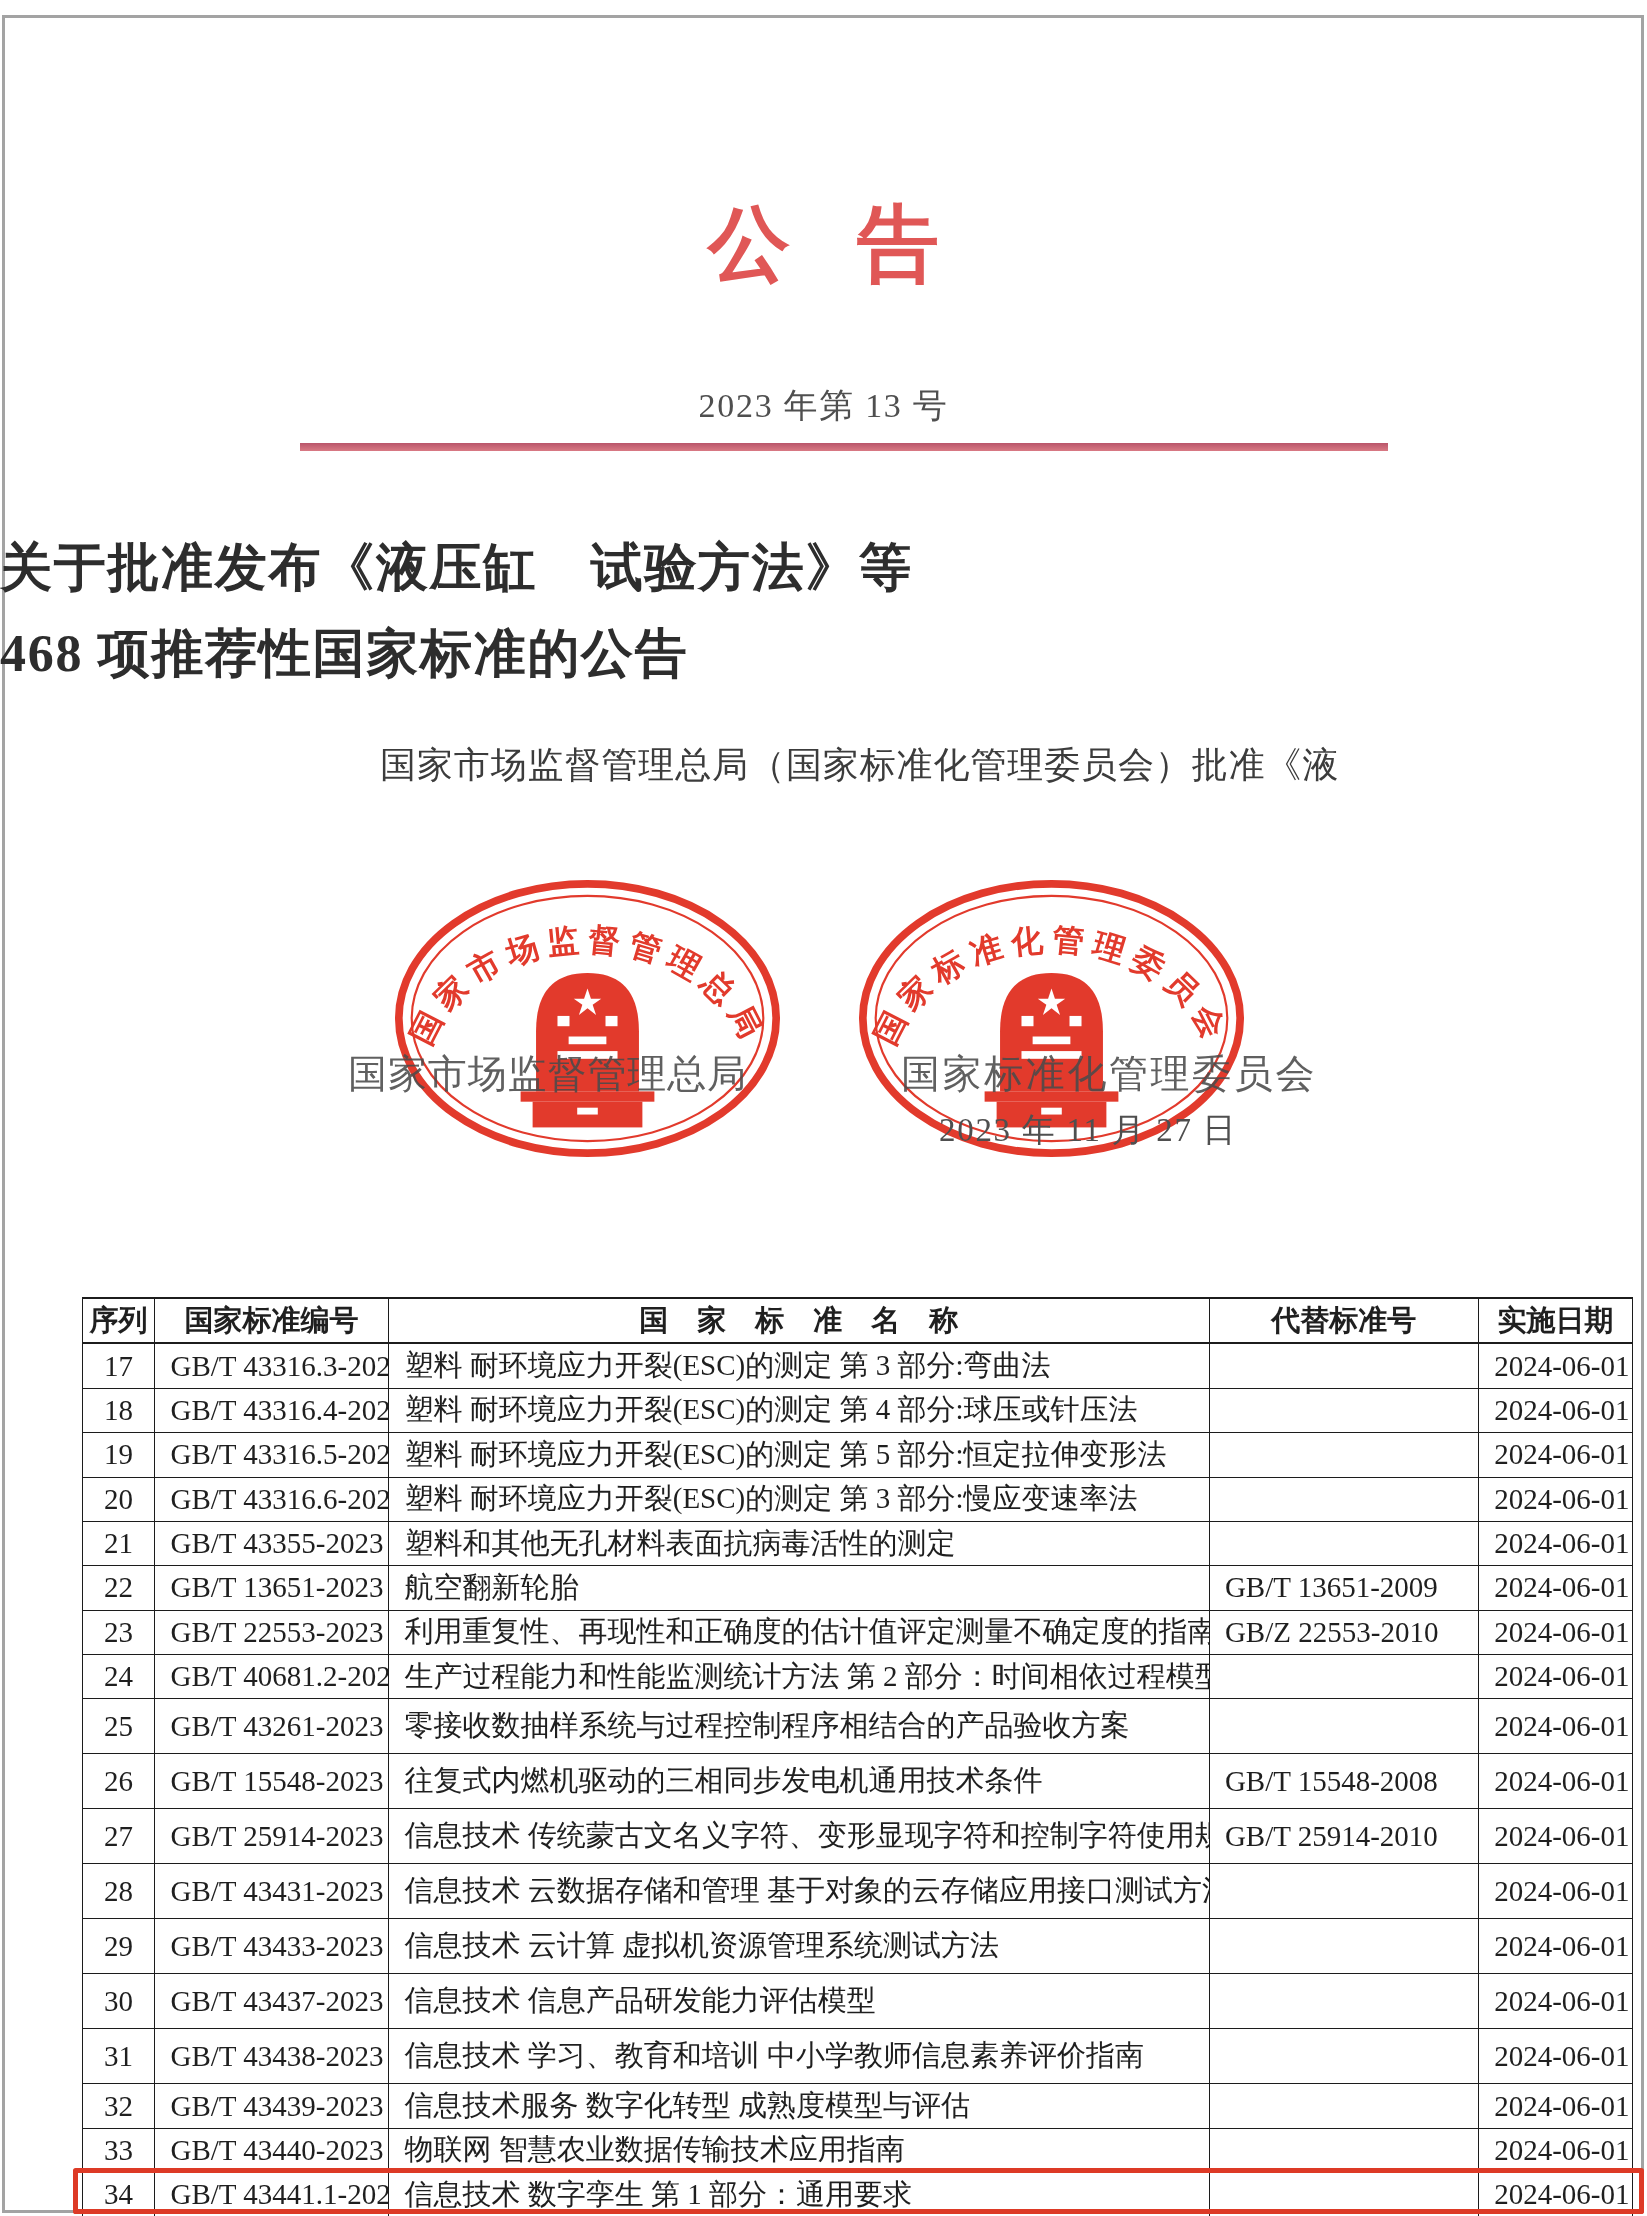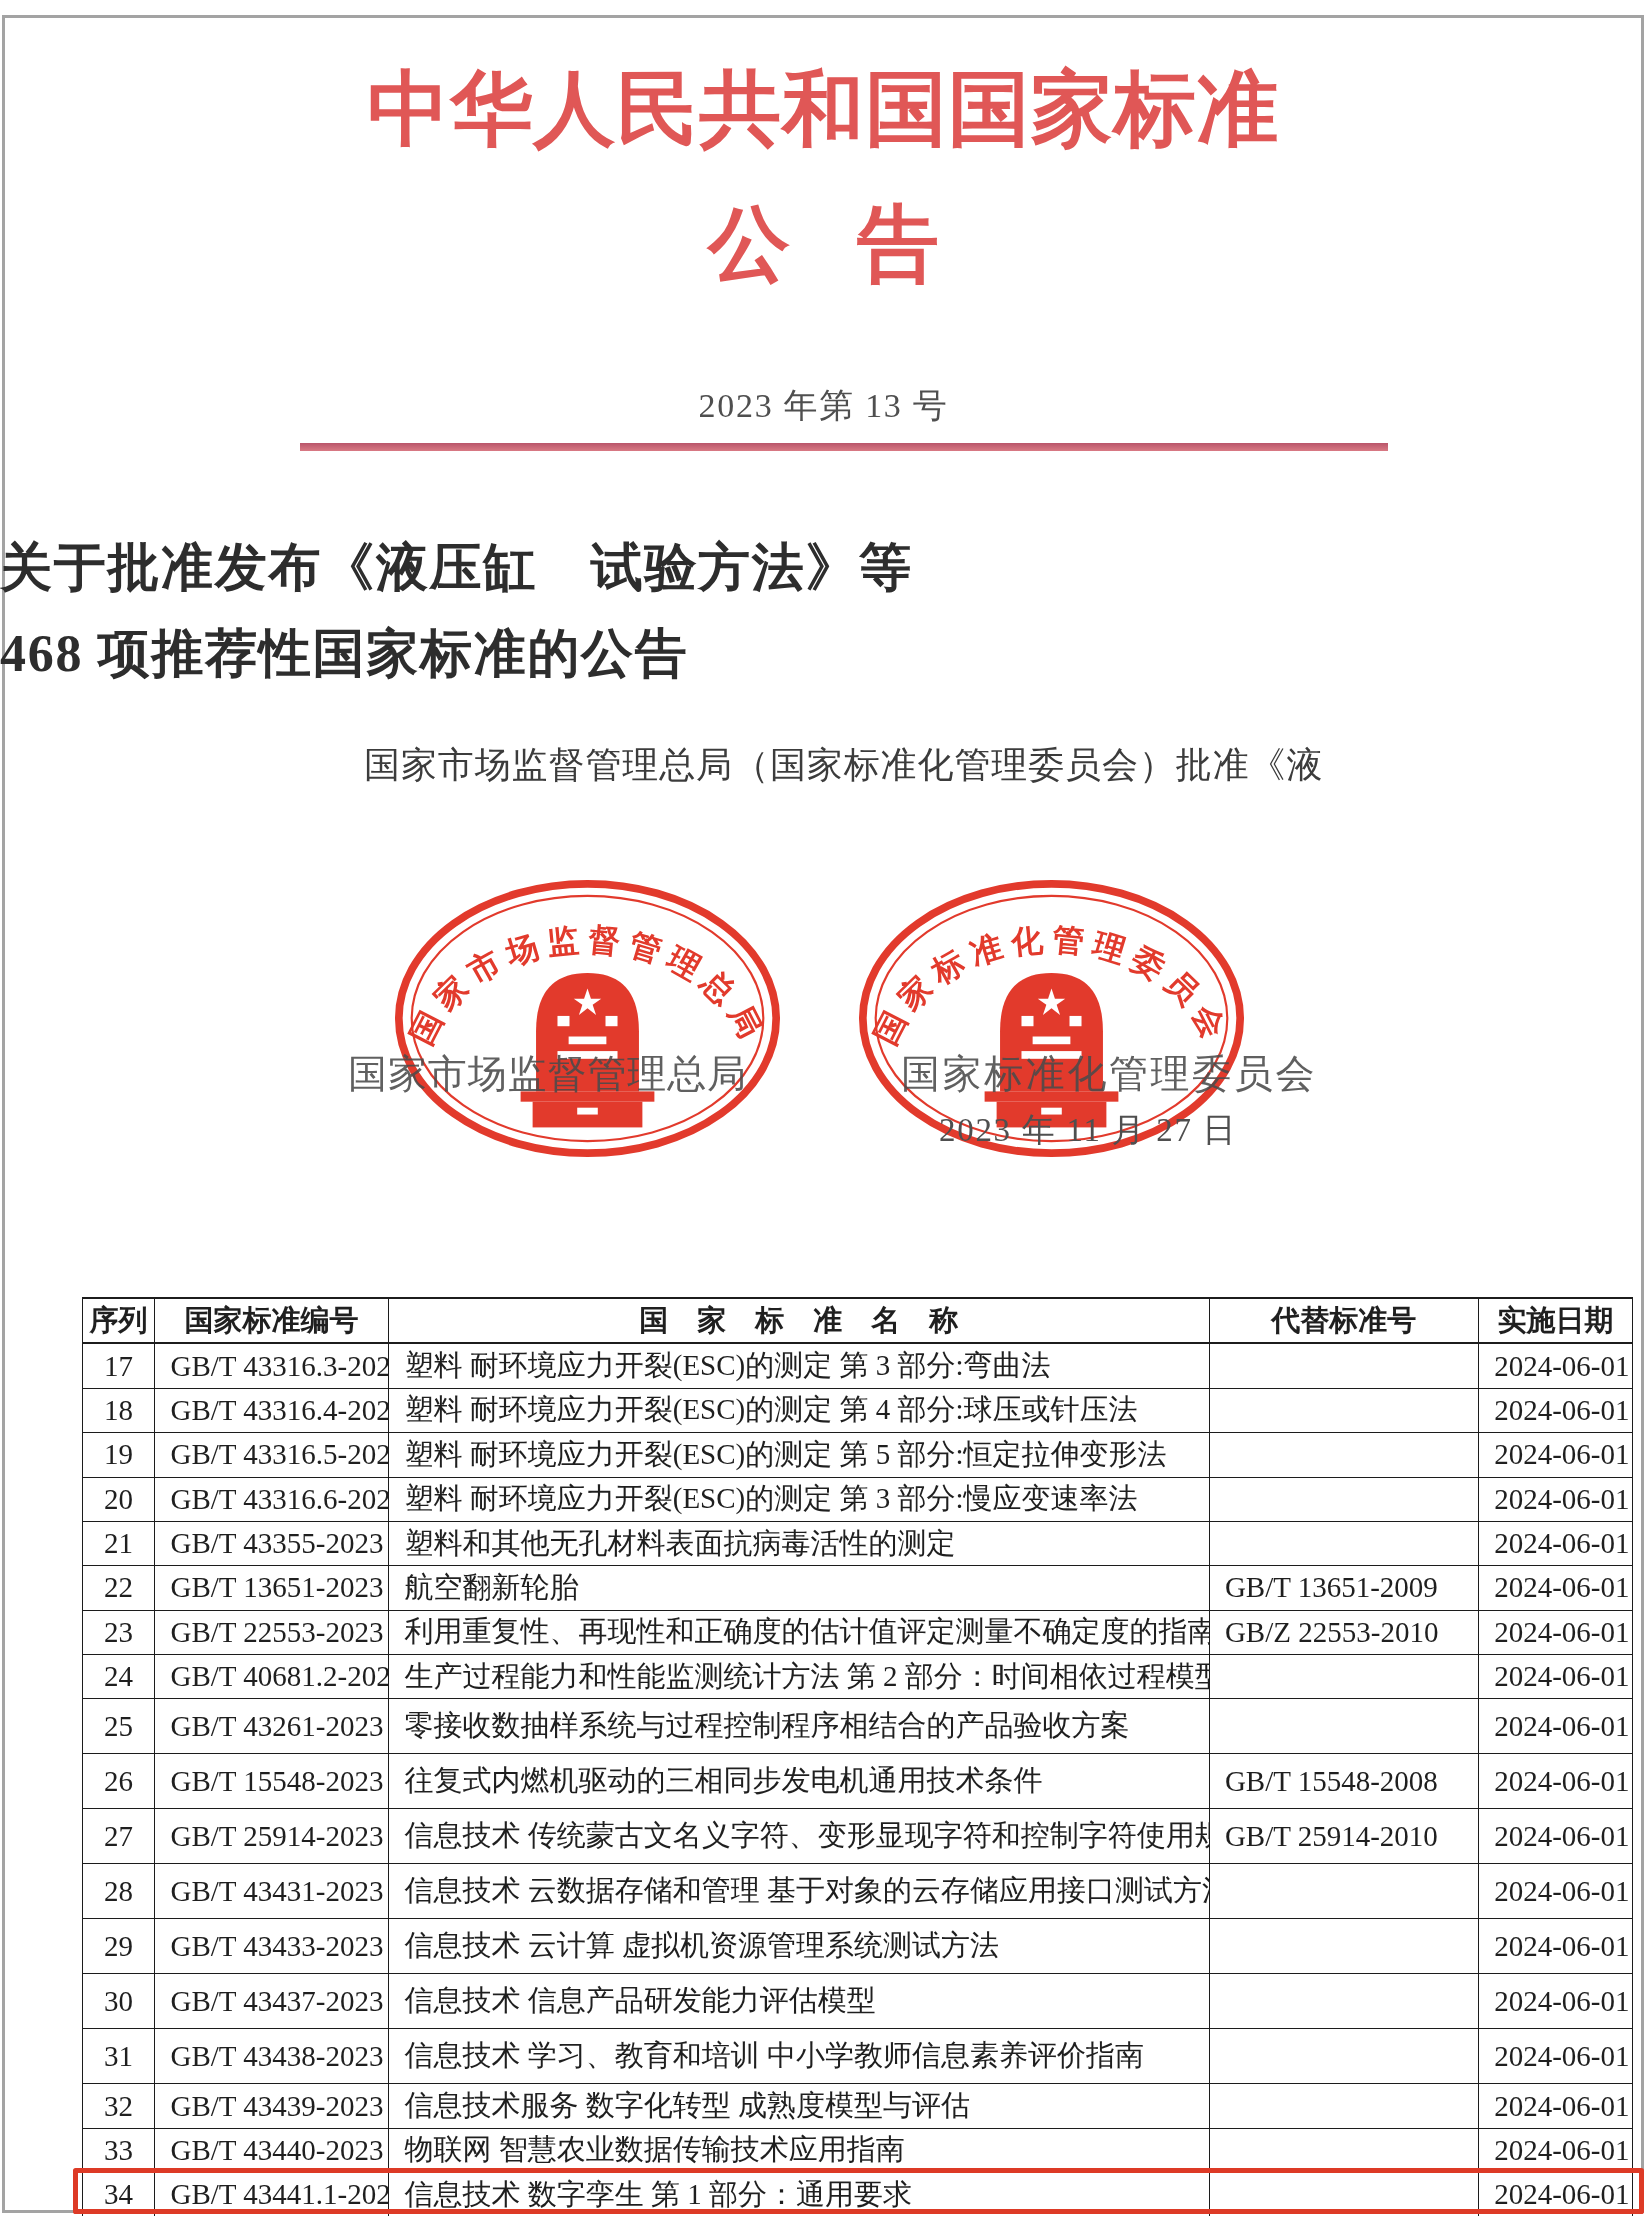--- a/index.html
+++ b/index.html
@@ -38,21 +38,21 @@
     background:linear-gradient(to bottom,#b9556a,#d97a84);
   }
   .heading{
     position:absolute;top:525px;left:0;width:100%;
     font-size:52px;font-weight:bold;color:#2d2d2d;line-height:86px;letter-spacing:1.7px;
   }
   .body-par{
     position:absolute;top:734px;left:290px;width:1081px;
     font-size:36px;color:#3c3c3c;line-height:63px;letter-spacing:0.9px;
   }
-  .body-line{white-space:nowrap;}
+  .body-line{white-space:nowrap;margin-left:16px;}
   .body-line.indent{padding-left:74px;}
   .seal{position:absolute;width:395px;height:283px;}
   .seal.left{left:390px;top:877px;}
   .seal.right{left:854px;top:877px;}
   .seal .ring{fill:none;stroke:var(--seal-red);}
   .seal .arc-text{
     fill:var(--seal-red);font-size:37px;font-weight:bold;letter-spacing:9px;
     font-family:"Liberation Serif","DejaVu Serif",serif;
   }
   .seal .emblem-red{fill:var(--seal-red);}
@@ -90,21 +90,20 @@
     position:absolute;left:-9.4px;width:calc(100% + 20.6px);
     border:5.1px solid var(--highlight-red);border-radius:2.6px;pointer-events:none;
   }
 </style>
 </head>
 <body>
 
 <div class="page">
   <div class="frame"></div>
 
-  <div class="doc-title">中华人民共和国国家标准</div>
 
   <div class="doc-subtitle">
     <span>公</span>
     <span>告</span>
   </div>
 
   <div class="issue-number">2023 年第 13 号</div>
 
   <div class="red-rule"></div>
 

